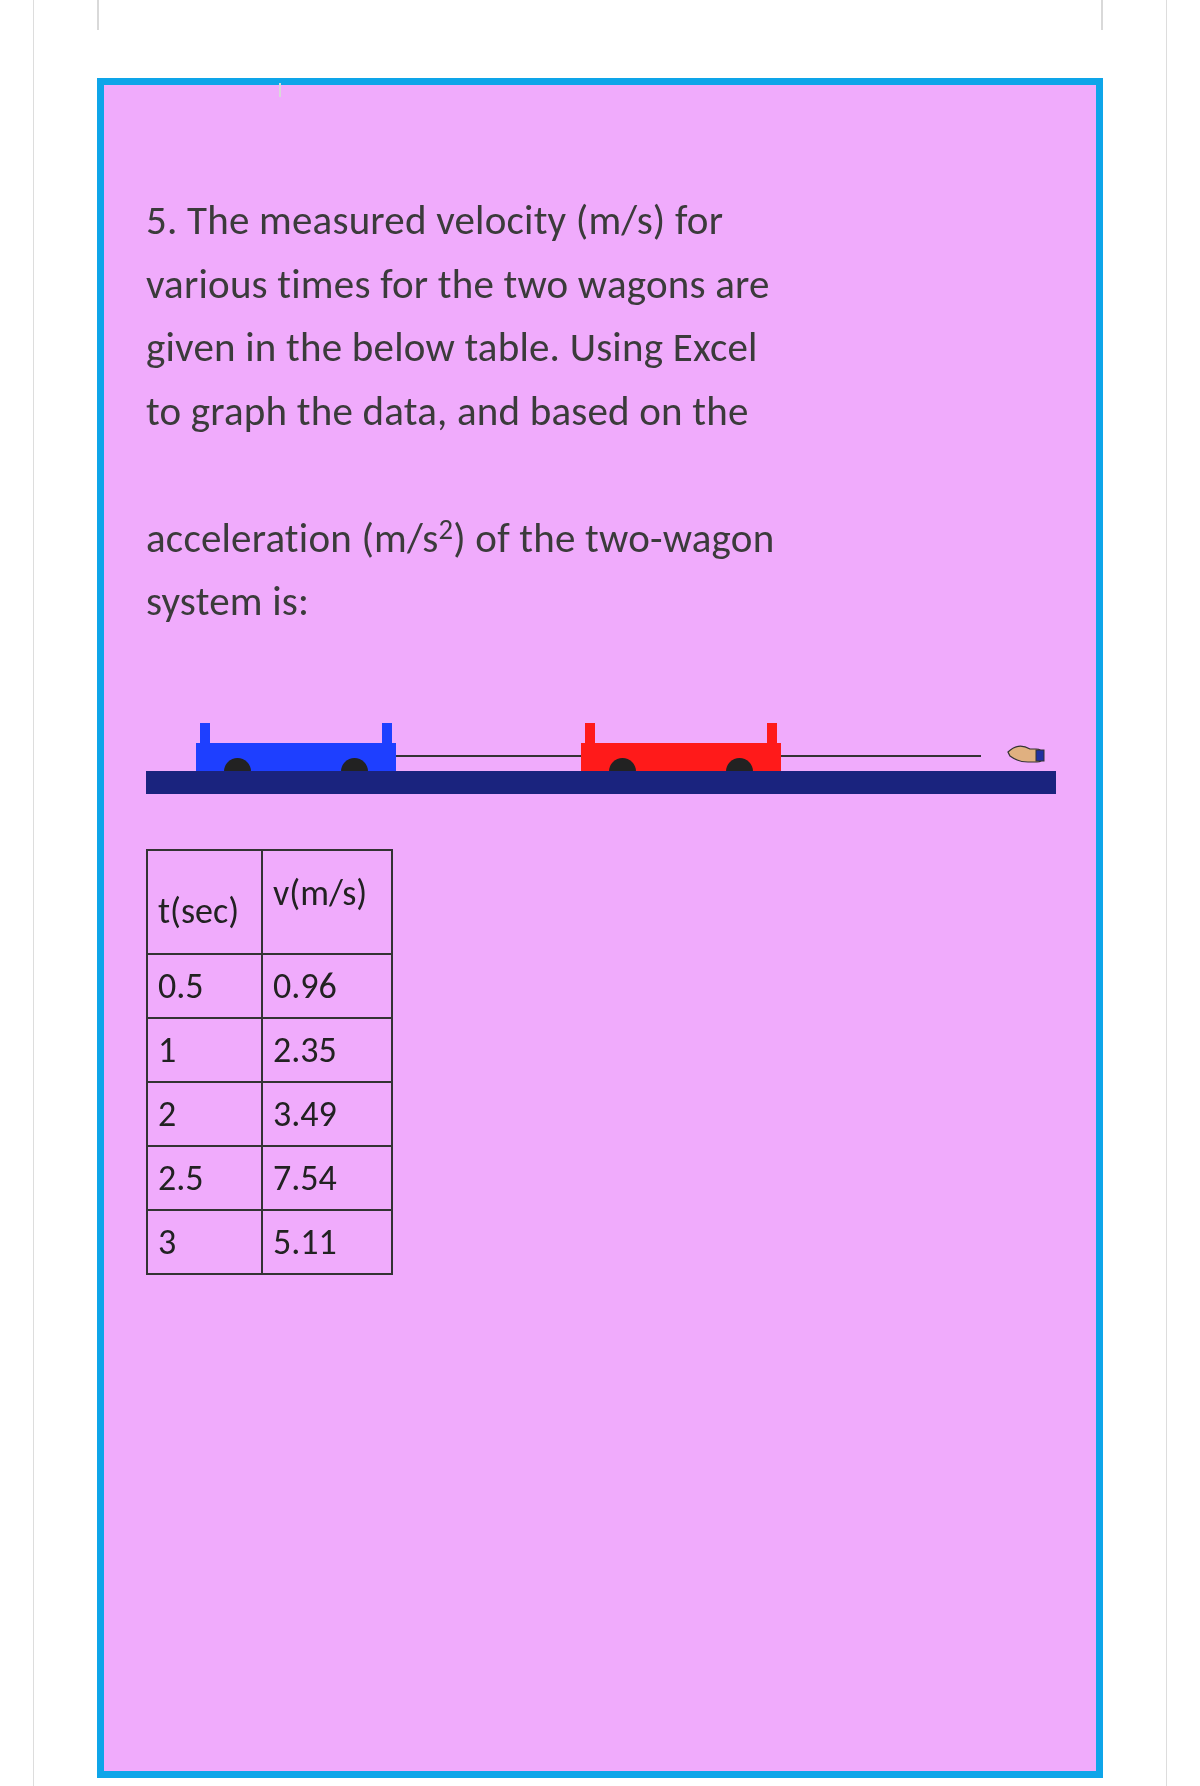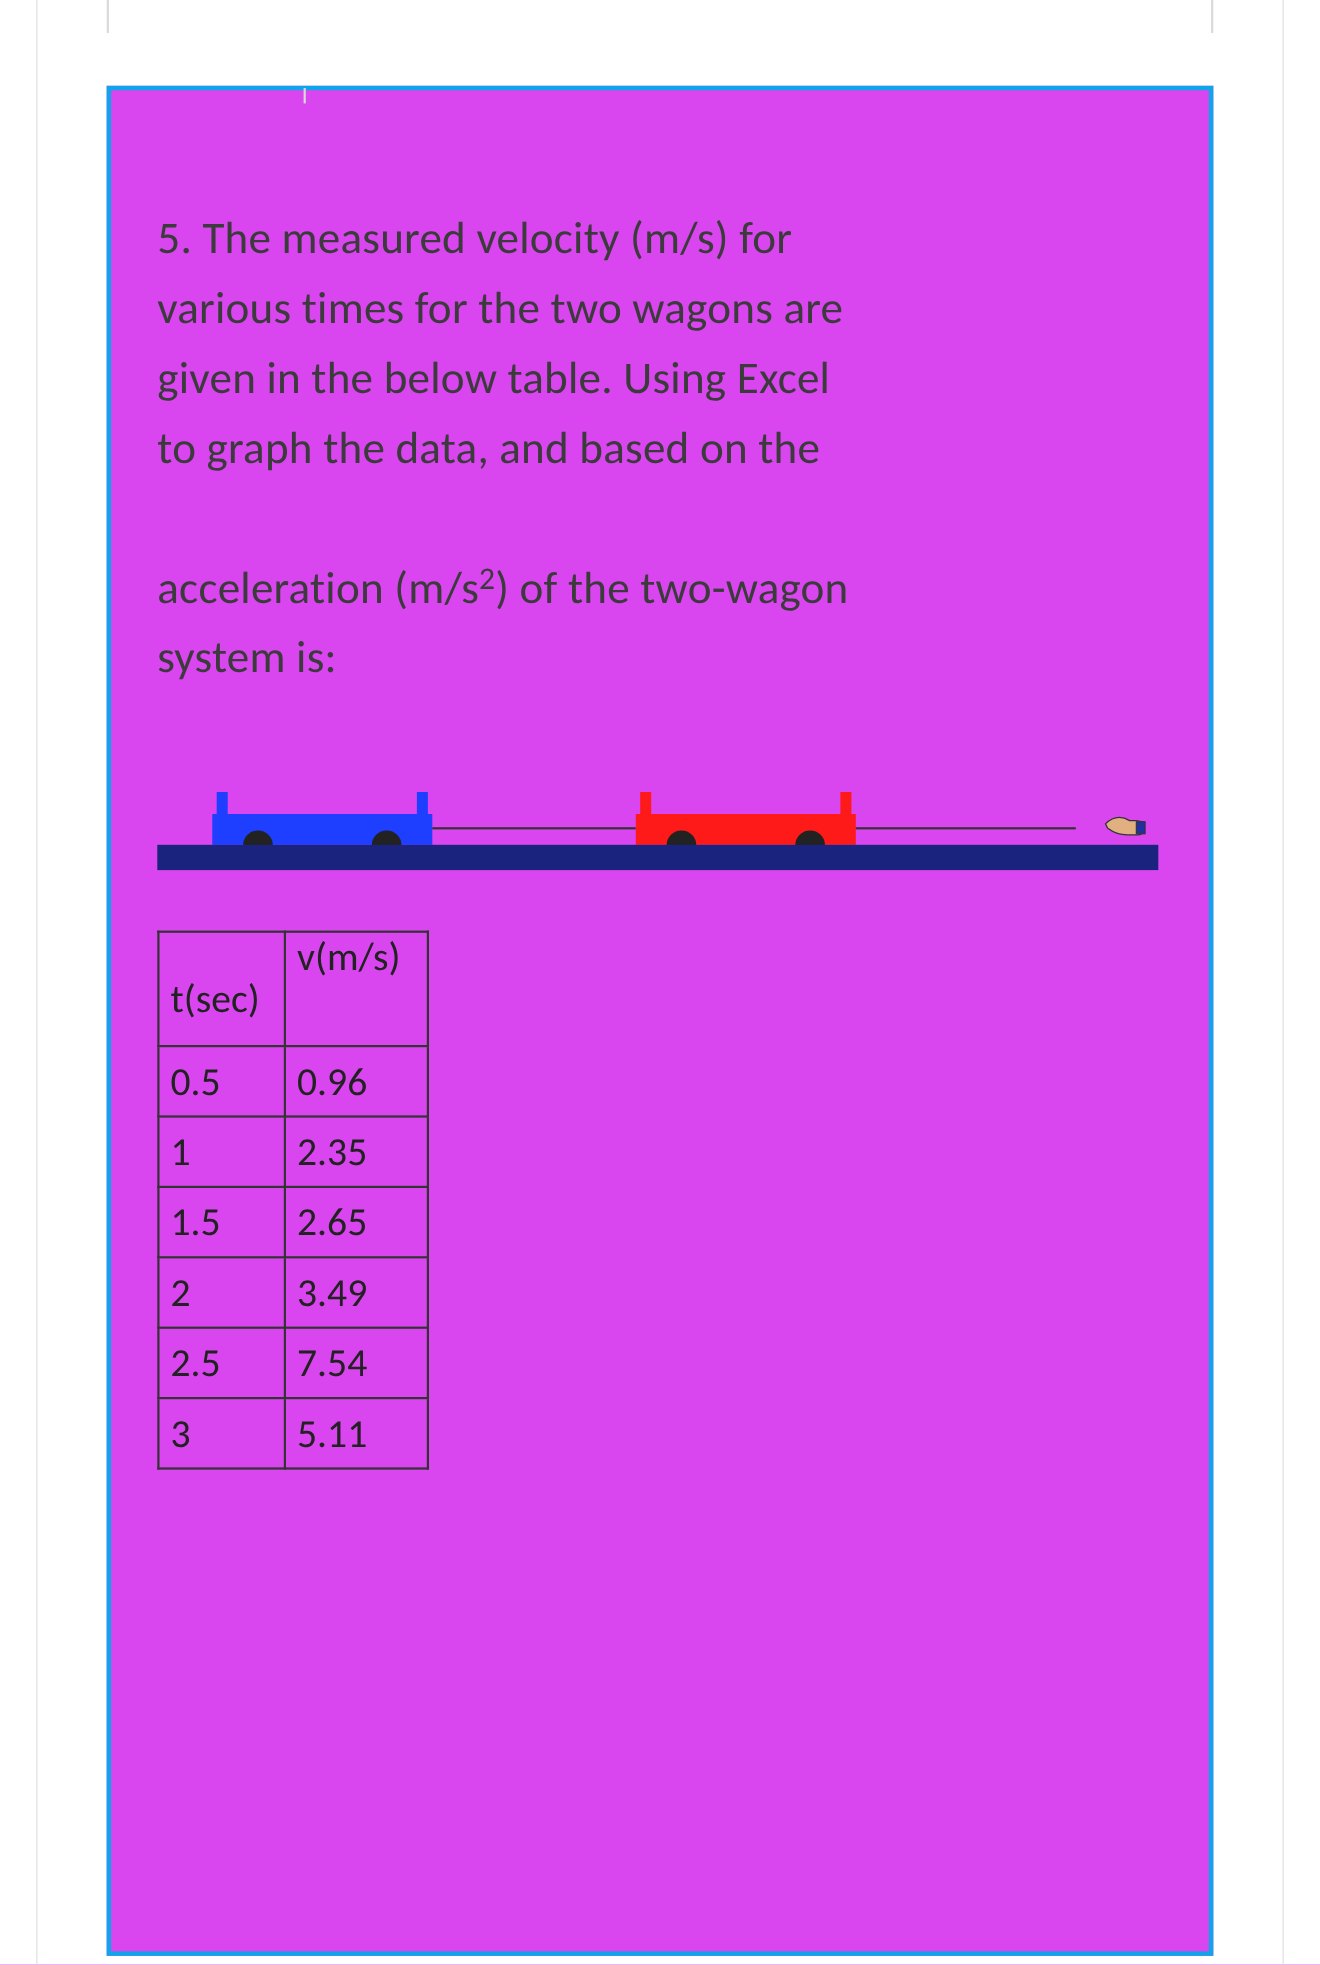--- a/index.html
+++ b/index.html
@@ -20,22 +20,22 @@
     border-left: 1px solid #ddd;
     border-right: 1px solid #ddd;
   }
   
   .card {
     position: absolute;
     left: 97px;
     top: 78px;
     width: 1006px;
     min-height: 1700px;
-    border: 4px solid #0ea5e9;
-    background: #d946ef;
+    border: 7px solid #0ea5e9;
+    background: #f0abfc;
     padding: 104px 42px 40px 42px;
   }
   
   .top-border-seg {
     position: absolute;
     left: 97px;
     top: 0;
     width: 1006px;
     height: 10px;
     border-bottom: 0;
@@ -159,21 +159,21 @@
     vertical-align: bottom;
   }
   .data-table th.col-t {
     width: 115px;
     vertical-align: bottom;
     padding-bottom: 20px;
   }
   .data-table th.col-v {
     width: 130px;
     vertical-align: top;
-    padding-top: 0;
+    padding-top: 20px;
   }
   .data-table td {
     text-align: left;
     padding-right: 10px;
   }
   .data-table tr.header-row th {
     height: 104px;
   }
 </style>
 </head>
@@ -237,24 +237,20 @@
     </tr>
     <tr>
       <td>0.5</td>
       <td>0.96</td>
     </tr>
     <tr>
       <td>1</td>
       <td>2.35</td>
     </tr>
     <tr>
-      <td>1.5</td>
-      <td>2.65</td>
-    </tr>
-    <tr>
       <td>2</td>
       <td>3.49</td>
     </tr>
     <tr>
       <td>2.5</td>
       <td>7.54</td>
     </tr>
     <tr>
       <td>3</td>
       <td>5.11</td>

